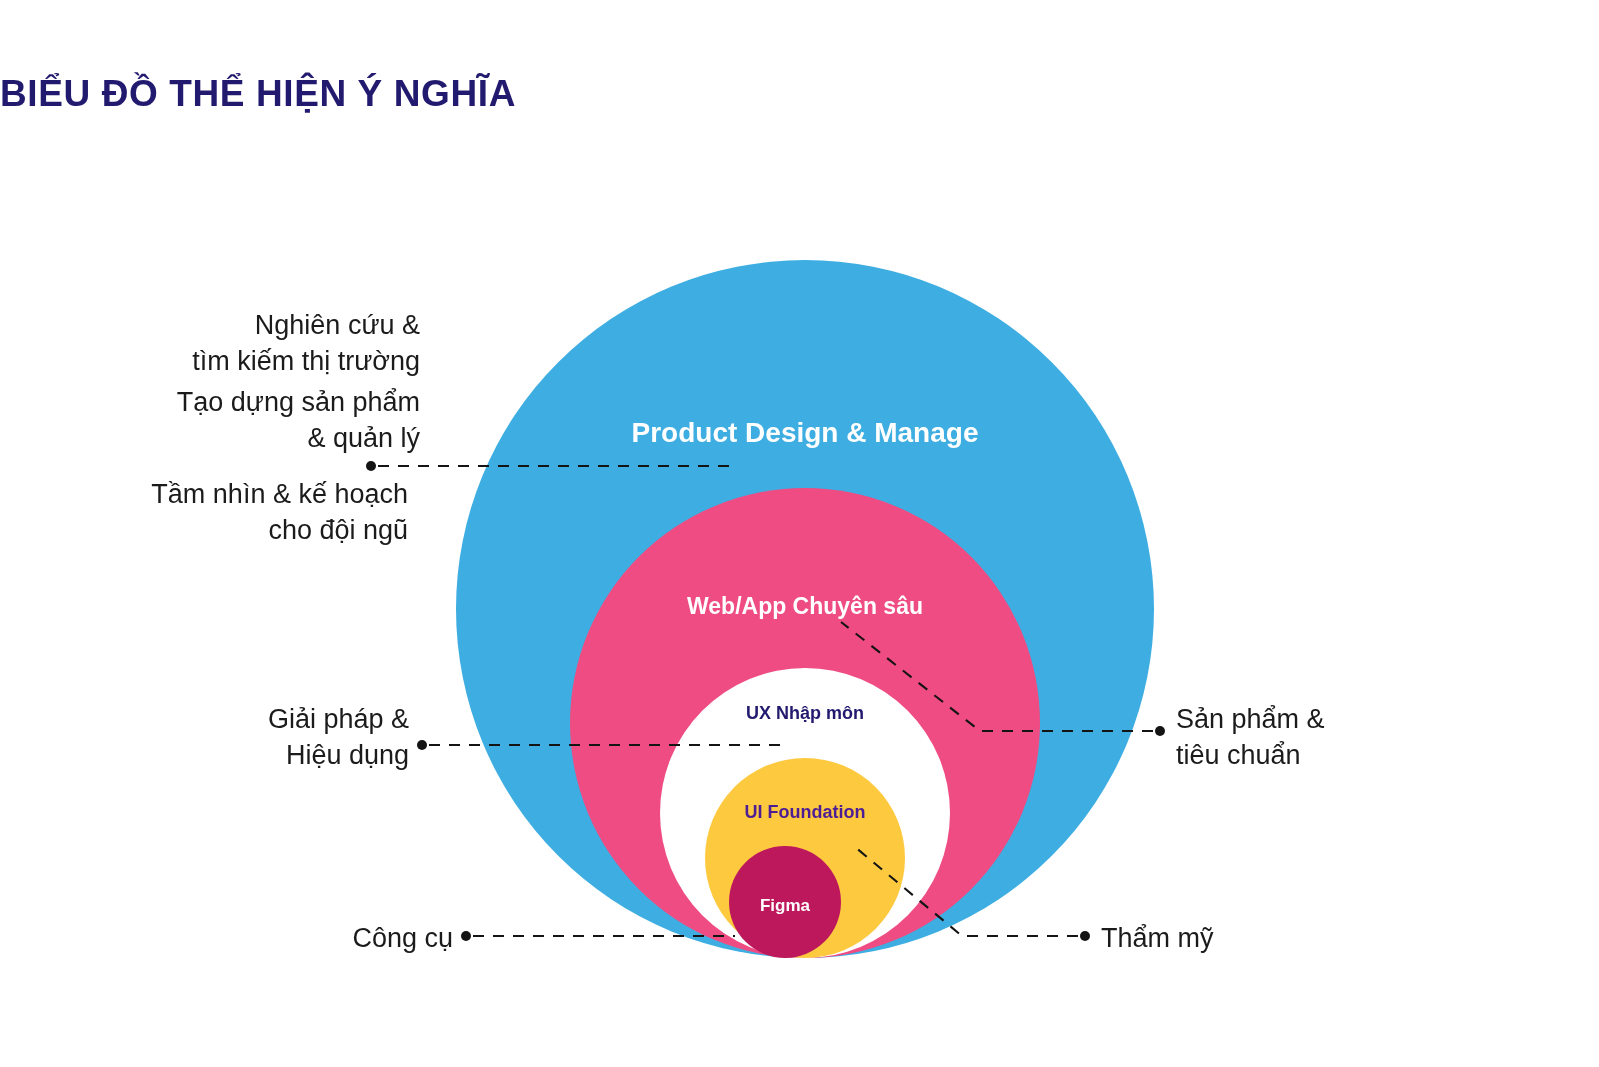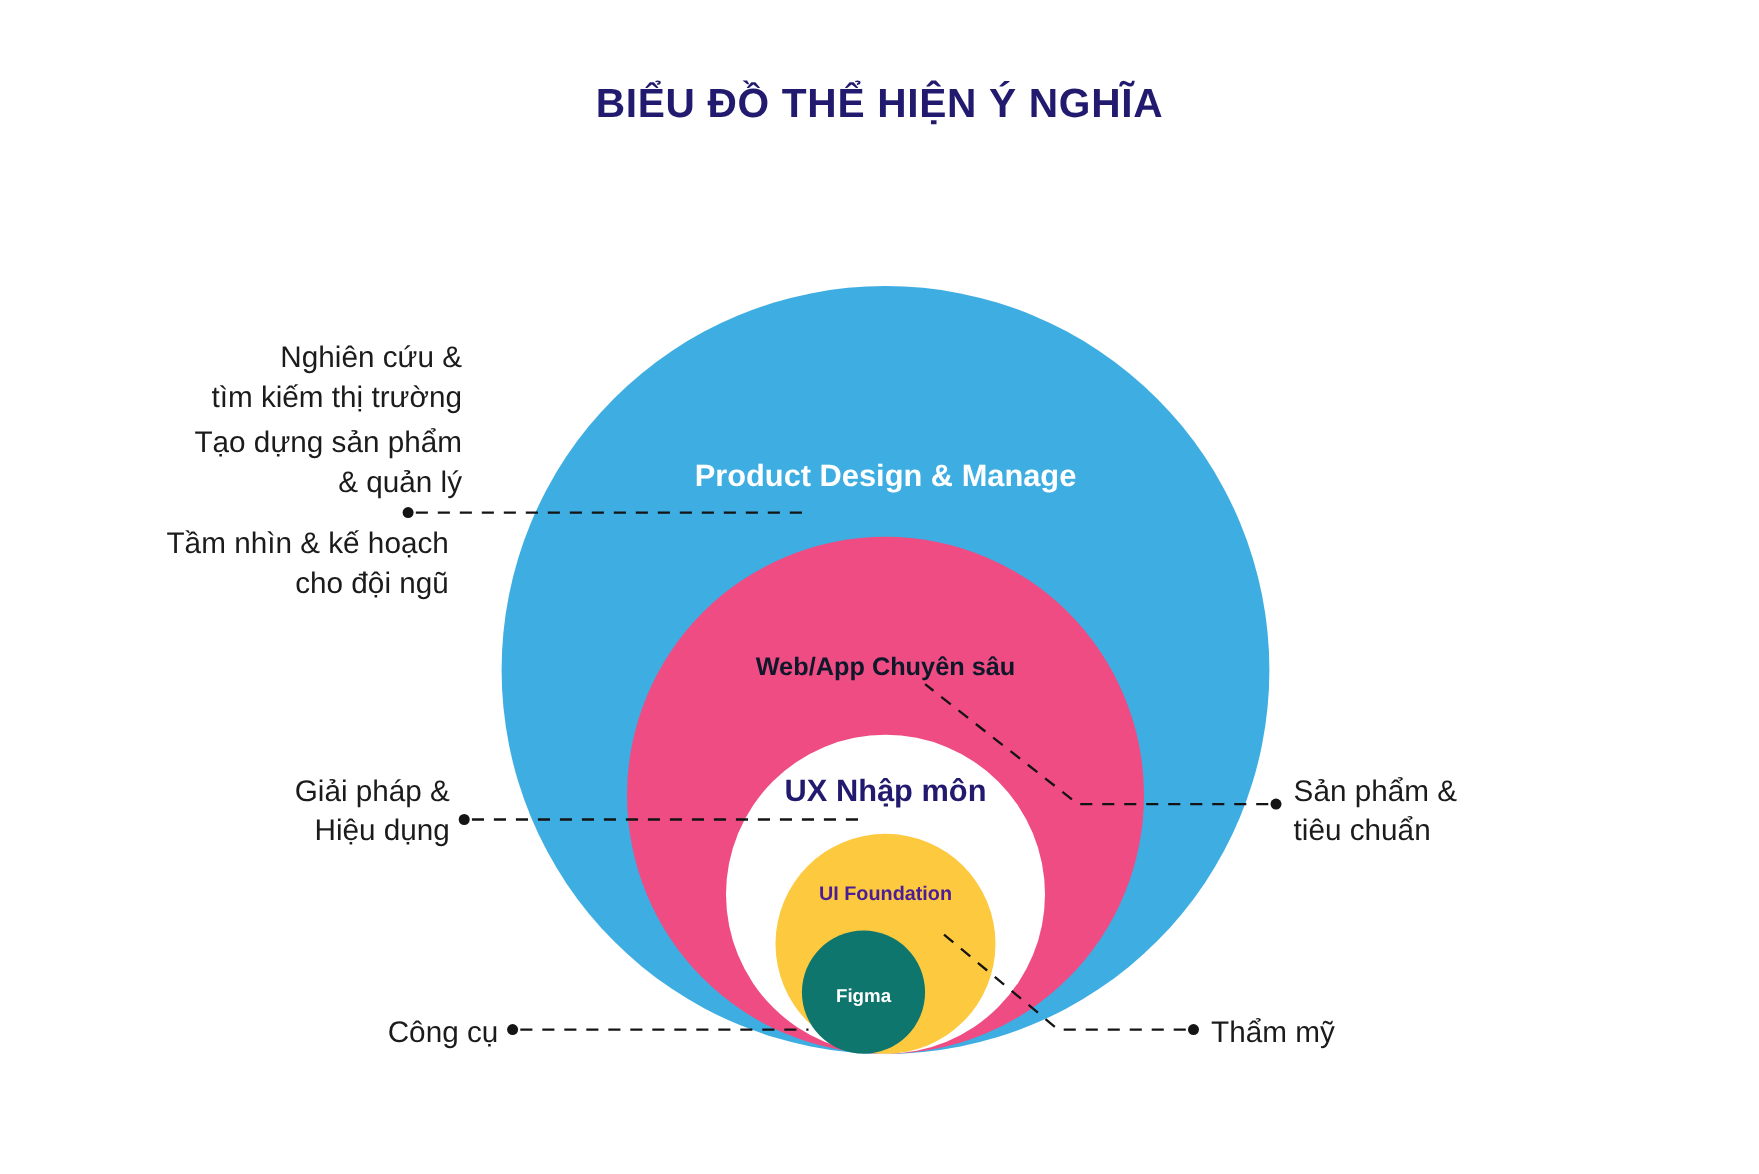--- a/index.html
+++ b/index.html
@@ -22,21 +22,20 @@
     width: 1599px;
     height: 1067px;
   }
 
   
   .title-block {
     position: absolute;
     left: 0;
     top: 72px;
     width: 1599px;
-    text-align: center;
     line-height: 1.18;
   }
   .title-line1 {
     display: block;
     font-size: 37px;
     font-weight: 700;
     letter-spacing: 0.6px;
     color: #221a6e;
     text-transform: uppercase;
   }
@@ -69,41 +68,41 @@
   #circle-product .circle-label {
     font-size: 28px;
     color: #ffffff;
   }
 
   #circle-webapp {
     background: #ee4c82;
   }
   #circle-webapp .circle-label {
     font-size: 23px;
-    color: #0f172a;
+    color: #ffffff;
   }
 
   #circle-ux {
     background: #ffffff;
   }
   #circle-ux .circle-label {
-    font-size: 28px;
+    font-size: 18px;
     color: #221a6e;
   }
 
   #circle-ui {
     background: #fdc93f;
   }
   #circle-ui .circle-label {
     font-size: 18px;
     color: #4c1d95;
   }
 
   #circle-figma {
-    background: #0f766e;
+    background: #be185d;
   }
   #circle-figma .circle-label {
     font-size: 17px;
     color: #ffffff;
   }
 
   
   #connectors {
     position: absolute;
     left: 0; top: 0;

